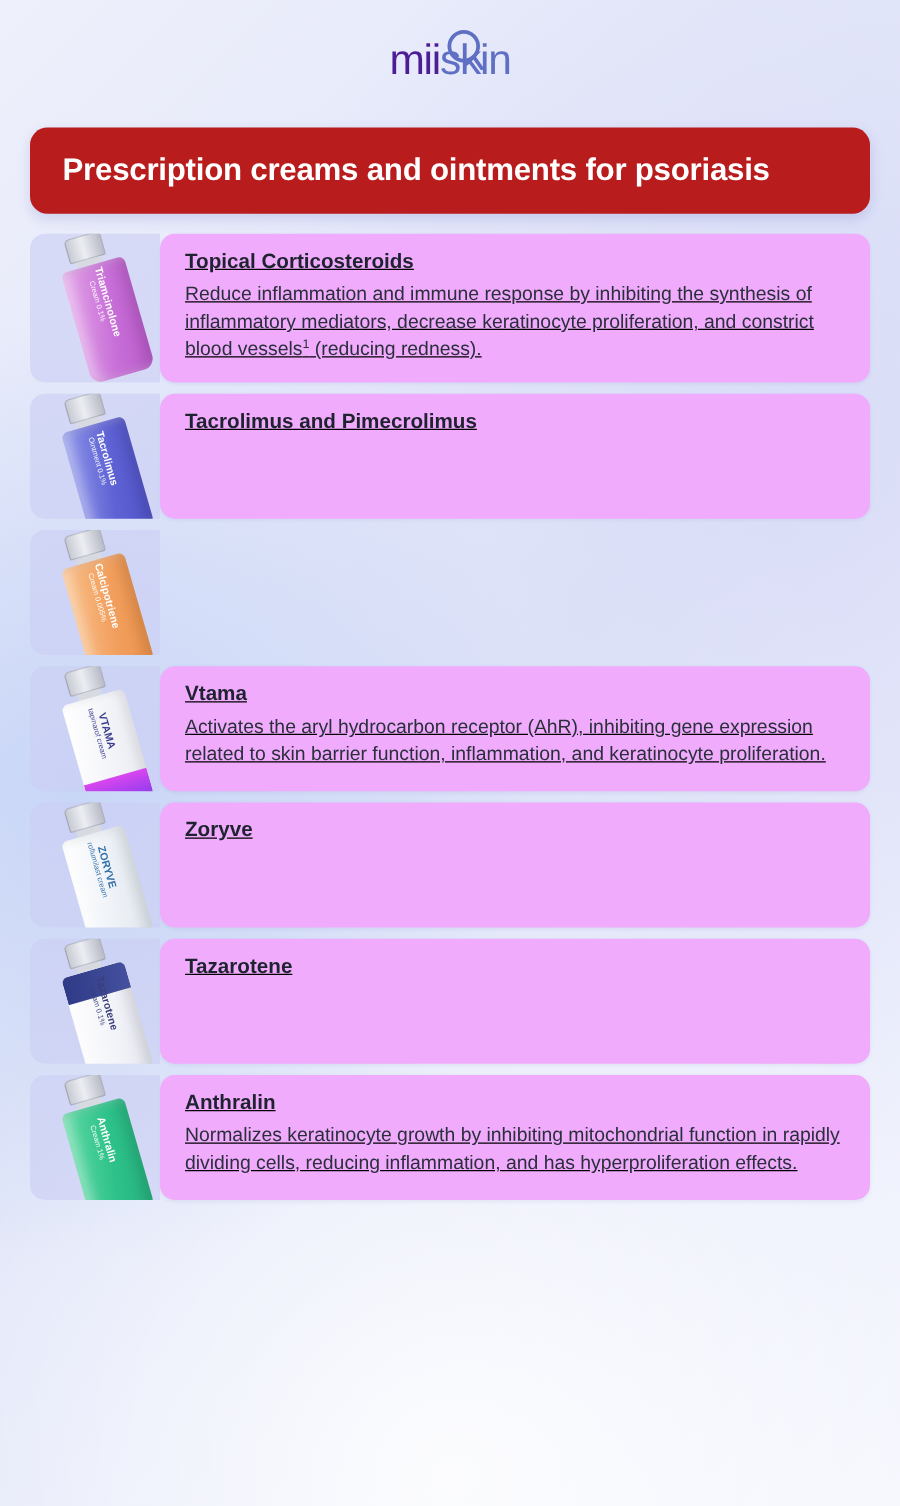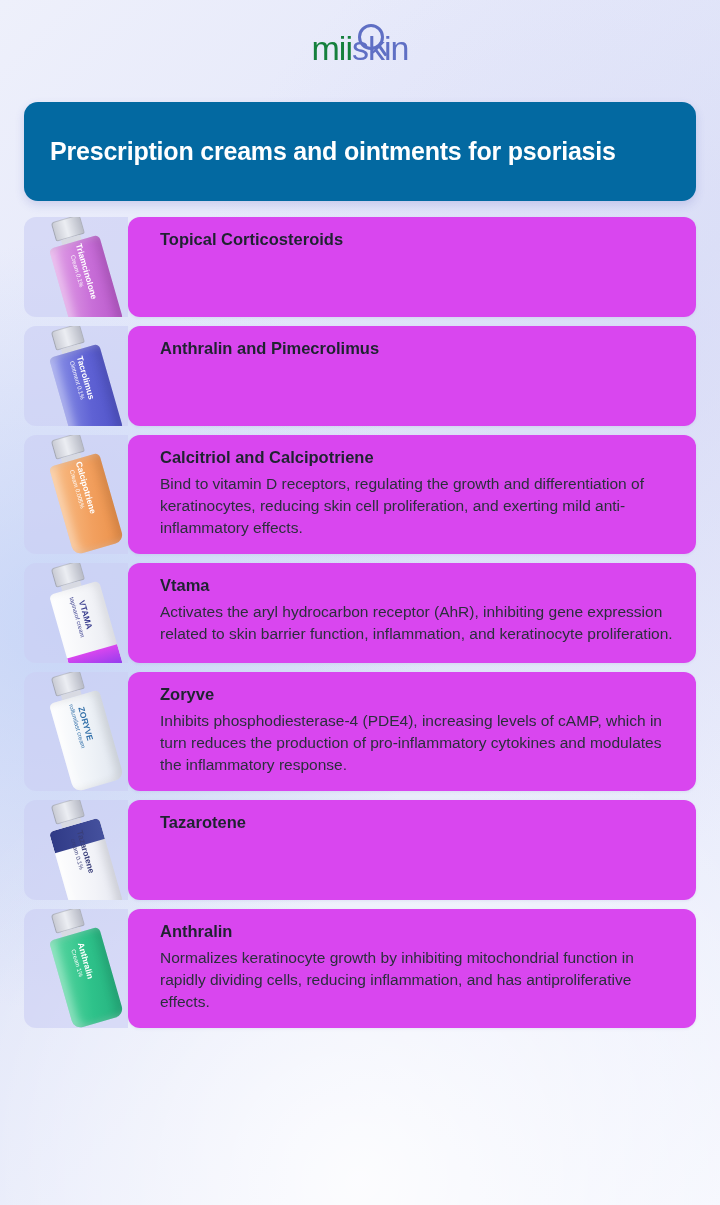--- a/index.html
+++ b/index.html
@@ -38,21 +38,21 @@
   }
   .logo {
     position: relative;
     display: flex;
     align-items: baseline;
     font-size: 34px;
     letter-spacing: -1px;
     color: #6b7fd6;
     font-weight: 400;
   }
-  .logo .mii { color: #15803d; }
+  .logo .mii { color: #4c1d95; }
   .logo .skin { color: #5f6fc4; }
   .logo-glass {
     position: absolute;
     left: 46px;
     top: -5px;
     width: 26px;
     height: 26px;
     border: 3px solid #5f6fc4;
     border-radius: 50%;
   }
@@ -64,23 +64,23 @@
     background: #5f6fc4;
     right: -3px;
     bottom: -10px;
     transform: rotate(-35deg);
     border-radius: 2px;
   }
 
   
   .banner {
     margin: 6px 0 16px 0;
-    background: #0369a1;
+    background: #b91c1c;
     border-radius: 14px;
-    padding: 35px 26px;
+    padding: 20px 26px;
     box-shadow: 0 4px 10px rgba(70,80,180,0.18);
   }
   .banner h1 {
     color: #fff;
     font-size: 25px;
     font-weight: bold;
     letter-spacing: -0.2px;
   }
 
   
@@ -94,24 +94,25 @@
   .thumb {
     width: 104px;
     flex: 0 0 104px;
     background: rgba(204,206,243,0.62);
     border-radius: 12px 0 0 12px;
     position: relative;
     overflow: hidden;
   }
   .card {
     flex: 1 1 auto;
-    background: #d946ef;
+    background: #f0abfc;
     border-radius: 12px;
-    padding: 13px 20px 15px 32px;
+    padding: 13px 20px 15px 20px;
     box-shadow: 0 1px 3px rgba(90,100,170,0.10);
+    text-decoration: underline;
   }
   .card h2 {
     font-size: 16.5px;
     font-weight: bold;
     color: #1f2330;
     margin-bottom: 6px;
   }
   .card p {
     font-size: 15.5px;
     line-height: 1.42;
@@ -220,58 +221,55 @@
           <div class="body t-pink">
             <div class="label">
               <span>Triamcinolone</span>
               <span class="sub">Cream 0.1%</span>
             </div>
           </div>
         </div>
       </div>
       <div class="card">
         <h2>Topical Corticosteroids</h2>
+        <p><span>Reduce inflammation and immune response by inhibiting the synthesis of inflammatory mediators, decrease keratinocyte proliferation, and constrict blood vessels</span><sup>1</sup><span> (reducing redness).</span></p>
       </div>
     </div>
 
     <div class="row">
       <div class="thumb">
         <div class="tube">
           <div class="cap"></div>
           <div class="neck"></div>
           <div class="body t-blue">
             <div class="label">
               <span>Tacrolimus</span>
               <span class="sub">Ointment 0.1%</span>
             </div>
           </div>
         </div>
       </div>
       <div class="card">
-        <h2>Anthralin and Pimecrolimus</h2>
+        <h2>Tacrolimus and Pimecrolimus</h2>
       </div>
     </div>
 
     <div class="row">
       <div class="thumb">
         <div class="tube">
           <div class="cap"></div>
           <div class="neck"></div>
           <div class="body t-orange">
             <div class="label">
               <span>Calcipotriene</span>
               <span class="sub">Cream 0.005%</span>
             </div>
           </div>
         </div>
       </div>
-      <div class="card">
-        <h2>Calcitriol and Calcipotriene</h2>
-        <p><span>Bind to vitamin D receptors, regulating the growth and differentiation of keratinocytes, reducing skin cell proliferation, and exerting mild anti-inflammatory effects.</span></p>
-      </div>
     </div>
 
     <div class="row">
       <div class="thumb">
         <div class="tube">
           <div class="cap"></div>
           <div class="neck"></div>
           <div class="body t-white">
             <div class="label">
               <span>VTAMA</span>
@@ -295,21 +293,20 @@
           <div class="body t-white2">
             <div class="label">
               <span>ZORYVE</span>
               <span class="sub">roflumilast cream</span>
             </div>
           </div>
         </div>
       </div>
       <div class="card">
         <h2>Zoryve</h2>
-        <p><span>Inhibits phosphodiesterase-4 (PDE4), increasing levels of cAMP, which in turn reduces the production of pro-inflammatory cytokines and modulates the inflammatory response.</span></p>
       </div>
     </div>
 
     <div class="row">
       <div class="thumb">
         <div class="tube">
           <div class="cap"></div>
           <div class="neck"></div>
           <div class="body t-navy">
             <div class="label">
@@ -332,18 +329,18 @@
           <div class="body t-green">
             <div class="label">
               <span>Anthralin</span>
               <span class="sub">Cream 1%</span>
             </div>
           </div>
         </div>
       </div>
       <div class="card">
         <h2>Anthralin</h2>
-        <p><span>Normalizes keratinocyte growth by inhibiting mitochondrial function in rapidly dividing cells, reducing inflammation, and has antiproliferative effects.</span></p>
+        <p><span>Normalizes keratinocyte growth by inhibiting mitochondrial function in rapidly dividing cells, reducing inflammation, and has hyperproliferation effects.</span></p>
       </div>
     </div>
 
   </div>
 </div>
 
 </body></html>

